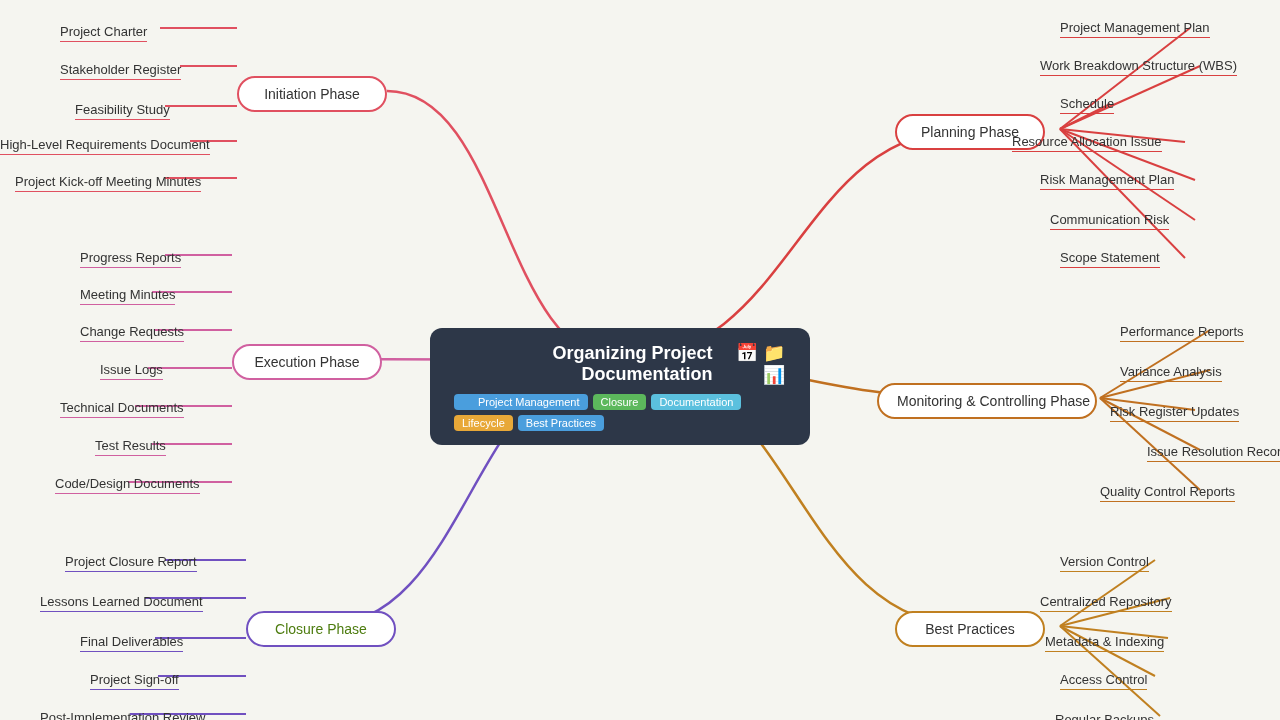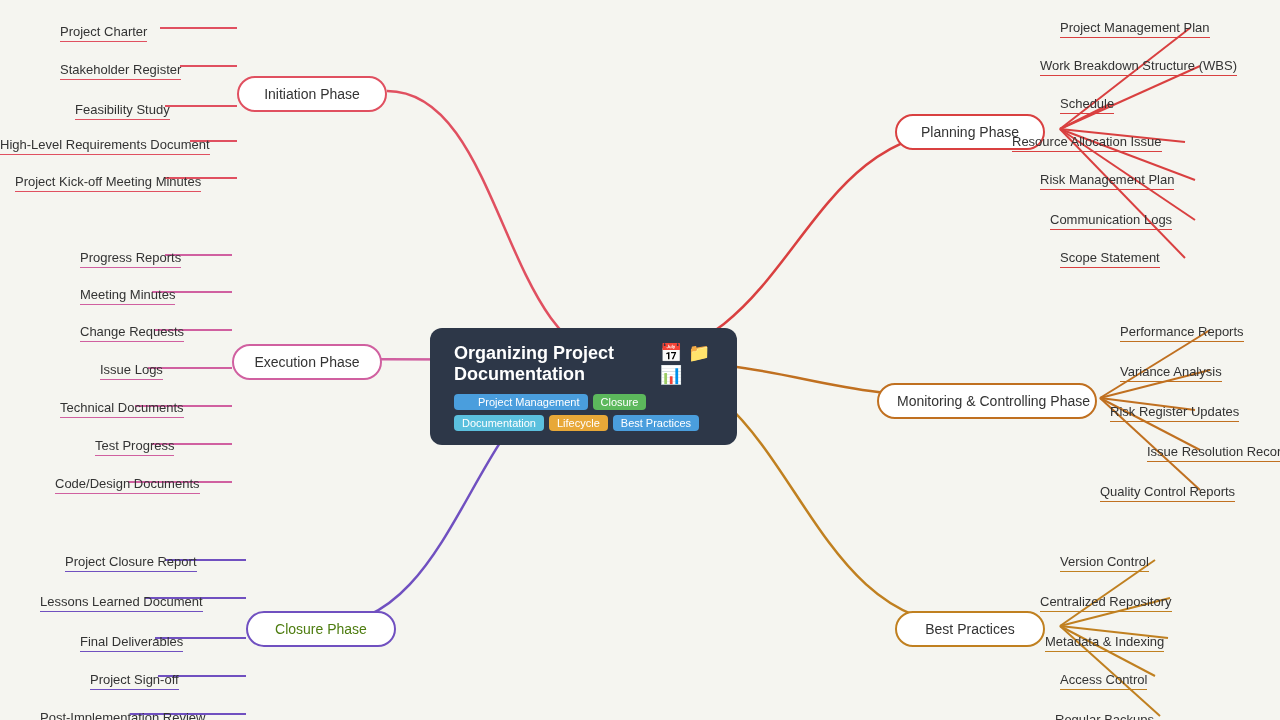--- a/index.html
+++ b/index.html
@@ -123,21 +123,21 @@
     <path d="M 246 676 L 158 676" stroke="#7050c0" stroke-width="2" fill="none"></path>
     <path d="M 246 714 L 130 714" stroke="#7050c0" stroke-width="2" fill="none"></path>
     <path d="M 620 360 C 795 360, 795 626, 970 626" stroke="#c08020" stroke-width="2.5" fill="none"></path>
     <path d="M 1060 626 L 1155 560" stroke="#c08020" stroke-width="2" fill="none"></path>
     <path d="M 1060 626 L 1170 598" stroke="#c08020" stroke-width="2" fill="none"></path>
     <path d="M 1060 626 L 1168 638" stroke="#c08020" stroke-width="2" fill="none"></path>
     <path d="M 1060 626 L 1155 676" stroke="#c08020" stroke-width="2" fill="none"></path>
     <path d="M 1060 626 L 1160 716" stroke="#c08020" stroke-width="2" fill="none"></path>
   </svg>
 
-<div class="node central-node" style="left:430px; top:328px; width:307px;">
+<div class="node central-node" style="left:430px; top:328px; width:380px;text-align:right;">
   <div class="central-title">
     <span>Organizing Project Documentation</span>
     <span>📅 📁 📊</span>
   </div>
   <div class="tag-row" id="tag-row">
       <span class="tag" style="background: rgb(74, 158, 221); color: white; padding-left: 24px;">Project Management</span>
       <span class="tag" style="background: rgb(92, 184, 92); color: white;">Closure</span>
       <span class="tag" style="background: rgb(91, 192, 222); color: white;">Documentation</span>
       <span class="tag" style="background: rgb(232, 168, 56); color: white;">Lifecycle</span>
       <span class="tag" style="background: rgb(74, 158, 221); color: white;">Best Practices</span>
@@ -154,32 +154,32 @@
 <div class="node leaf-node initiation-leaf" style="left:15px; top:172px;">Project Kick-off Meeting Minutes</div>
 
 <div class="node phase-node planning-phase" style="left:895px; top:114px; width:150px;">
   <span>Planning Phase</span>
 </div>
 <div class="node leaf-node planning-leaf" style="left:1060px; top:18px;">Project Management Plan</div>
 <div class="node leaf-node planning-leaf" style="left:1040px; top:56px;">Work Breakdown Structure (WBS)</div>
 <div class="node leaf-node planning-leaf" style="left:1060px; top:94px;">Schedule</div>
 <div class="node leaf-node planning-leaf" style="left:1012px; top:132px;">Resource Allocation Issue</div>
 <div class="node leaf-node planning-leaf" style="left:1040px; top:170px;">Risk Management Plan</div>
-<div class="node leaf-node planning-leaf" style="left:1050px; top:210px;">Communication Logs</div>
+<div class="node leaf-node planning-leaf" style="left:1050px; top:210px;">Communication Risk</div>
 <div class="node leaf-node planning-leaf" style="left:1060px; top:248px;">Scope Statement</div>
 
 <div class="node phase-node execution-phase" style="left:232px; top:344px; width:150px;">
   <span>Execution Phase</span>
 </div>
 <div class="node leaf-node execution-leaf" style="left:80px; top:248px;">Progress Reports</div>
 <div class="node leaf-node execution-leaf" style="left:80px; top:285px;">Meeting Minutes</div>
 <div class="node leaf-node execution-leaf" style="left:80px; top:322px;">Change Requests</div>
 <div class="node leaf-node execution-leaf" style="left:100px; top:360px;">Issue Logs</div>
 <div class="node leaf-node execution-leaf" style="left:60px; top:398px;">Technical Documents</div>
-<div class="node leaf-node execution-leaf" style="left:95px; top:436px;">Test Progress</div>
+<div class="node leaf-node execution-leaf" style="left:95px; top:436px;">Test Results</div>
 <div class="node leaf-node execution-leaf" style="left:55px; top:474px;">Code/Design Documents</div>
 
 <div class="node phase-node monitoring-phase" style="left:877px; top:383px; width:220px;">
   <span>Monitoring &amp; Controlling Phase</span>
 </div>
 <div class="node leaf-node monitoring-leaf" style="left:1120px; top:322px;">Performance Reports</div>
 <div class="node leaf-node monitoring-leaf" style="left:1120px; top:362px;">Variance Analysis</div>
 <div class="node leaf-node monitoring-leaf" style="left:1110px; top:402px;">Risk Register Updates</div>
 <div class="node leaf-node monitoring-leaf" style="left:1105px; top:442px;margin-left:42px;">Issue Resolution Records</div>
 <div class="node leaf-node monitoring-leaf" style="left:1100px; top:482px;">Quality Control Reports</div>

